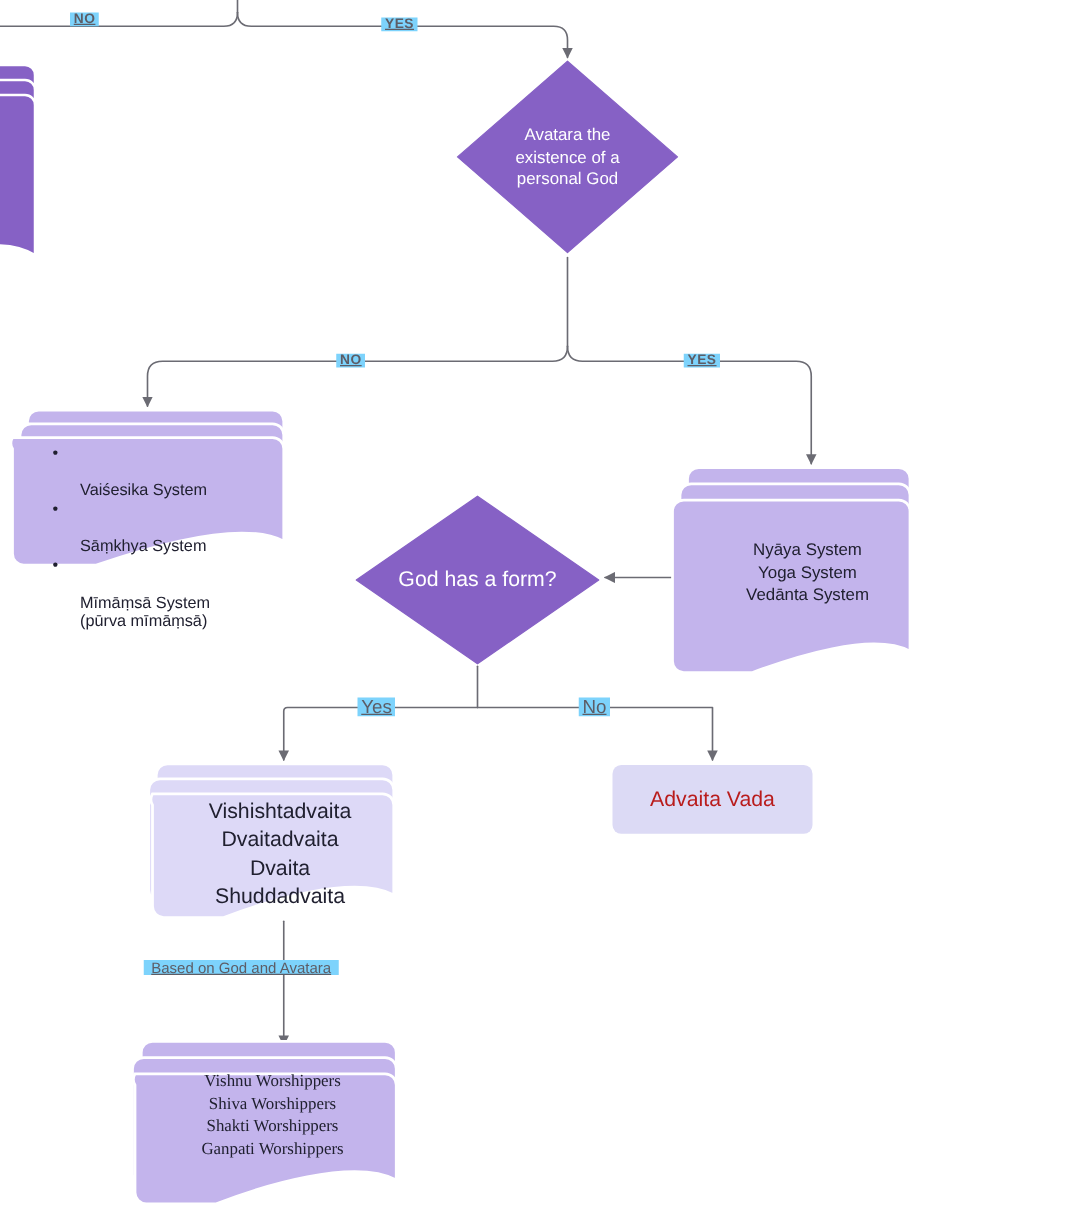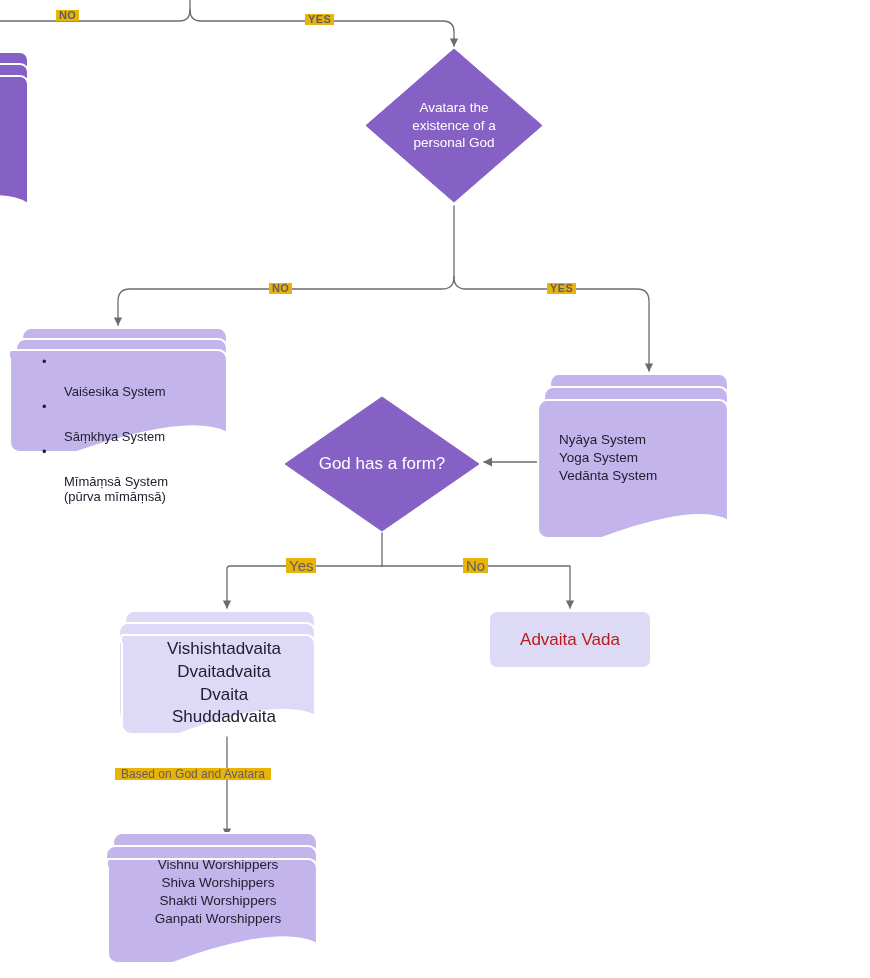--- a/index.html
+++ b/index.html
@@ -93,24 +93,25 @@
     display: flex;
     align-items: center;
     justify-content: center;
     text-align: center;
   }
 
   
   .edge-label {
     position: absolute;
     color: #5d5d66;
-    background: #eab308;
+    background: #7dd3fc;
     white-space: nowrap;
     padding: 0 3px;
     line-height: 1;
+    text-decoration: underline;
   }
   .edge-label.caps {
     font-weight: bold;
     font-size: 11px;
     letter-spacing: 0.4px;
   }
   .edge-label.plain {
     font-weight: normal;
     font-size: 15px;
   }
@@ -215,21 +216,21 @@
                  c -28 -16 -88 4 -118 16 h -51 a 9 9 0 0 1 -9 -9 v -119
                  a 9 9 0 0 1 9 -9 z" fill="#c3b4ec"></path>
         <path d="M 6 16 h 166 a 9 9 0 0 1 9 9 v 112
                  c -28 -16 -90 4 -120 16 h -55 a 9 9 0 0 1 -9 -9 v -119
                  a 9 9 0 0 1 9 -9 z" fill="#c3b4ec"></path>
         <path d="M 0 29 h 172 a 9 9 0 0 1 9 9 v 112
                  c -30 -16 -94 5 -126 17 h -55 a 9 9 0 0 1 -9 -9 v -120
                  a 9 9 0 0 1 9 -9 z" fill="#c3b4ec"></path>
       </g>
     </svg>
-    <div class="docstack-label centered" style="top:60px; left:12px; right:10px; font-size:13.5px; text-align:left;">Nyāya System
+    <div class="docstack-label centered" style="top:60px; left:12px; right:10px; font-size:13.5px; text-align:center;">Nyāya System
 Yoga System
 Vedānta System</div>
   </div>
 
   <div class="diamond-wrap" style="left:281px; top:394px; width:202px; height:140px;">
     <svg width="202" height="140" viewBox="0 0 202 140">
       <path d="M 101 3 L 198 70 L 101 137 L 4 70 Z" fill="#8661c5" stroke="#8661c5" stroke-width="1" stroke-linejoin="round"></path>
     </svg>
     <div class="diamond-label" style="font-size:17px;">God has a form?</div>
   </div>
@@ -252,21 +253,21 @@
 Dvaitadvaita
 Dvaita
 Shuddadvaita</div>
   </div>
 
   <div class="plainbox" style="left:490px; top:612px; width:160px; height:55px;
               background:#dcdaf5;">
     <span style="font-size:17px; color:#b91c1c;">Advaita Vada</span>
   </div>
 
-  <div class="docstack" style="left:108px; top:830px; width:232px; height:135px;">
+  <div class="docstack" style="left:108px; top:830px; width:232px; height:135px;font-family:Liberation Serif, serif;">
     <svg width="232" height="135" viewBox="0 0 232 135">
       <g stroke="#ffffff" stroke-width="2.2">
         <path d="M 14 3 h 186 a 9 9 0 0 1 9 9 v 76
                  c -32 -18 -102 4 -136 18 h -59 a 9 9 0 0 1 -9 -9 v -85
                  a 9 9 0 0 1 9 -9 z" fill="#c3b4ec"></path>
         <path d="M 7 16 h 193 a 9 9 0 0 1 9 9 v 76
                  c -32 -18 -104 4 -138 18 h -64 a 9 9 0 0 1 -9 -9 v -85
                  a 9 9 0 0 1 9 -9 z" fill="#c3b4ec"></path>
         <path d="M 0 29 h 200 a 9 9 0 0 1 9 9 v 76
                  c -34 -18 -108 5 -144 19 h -56 a 9 9 0 0 1 -9 -9 v -86

